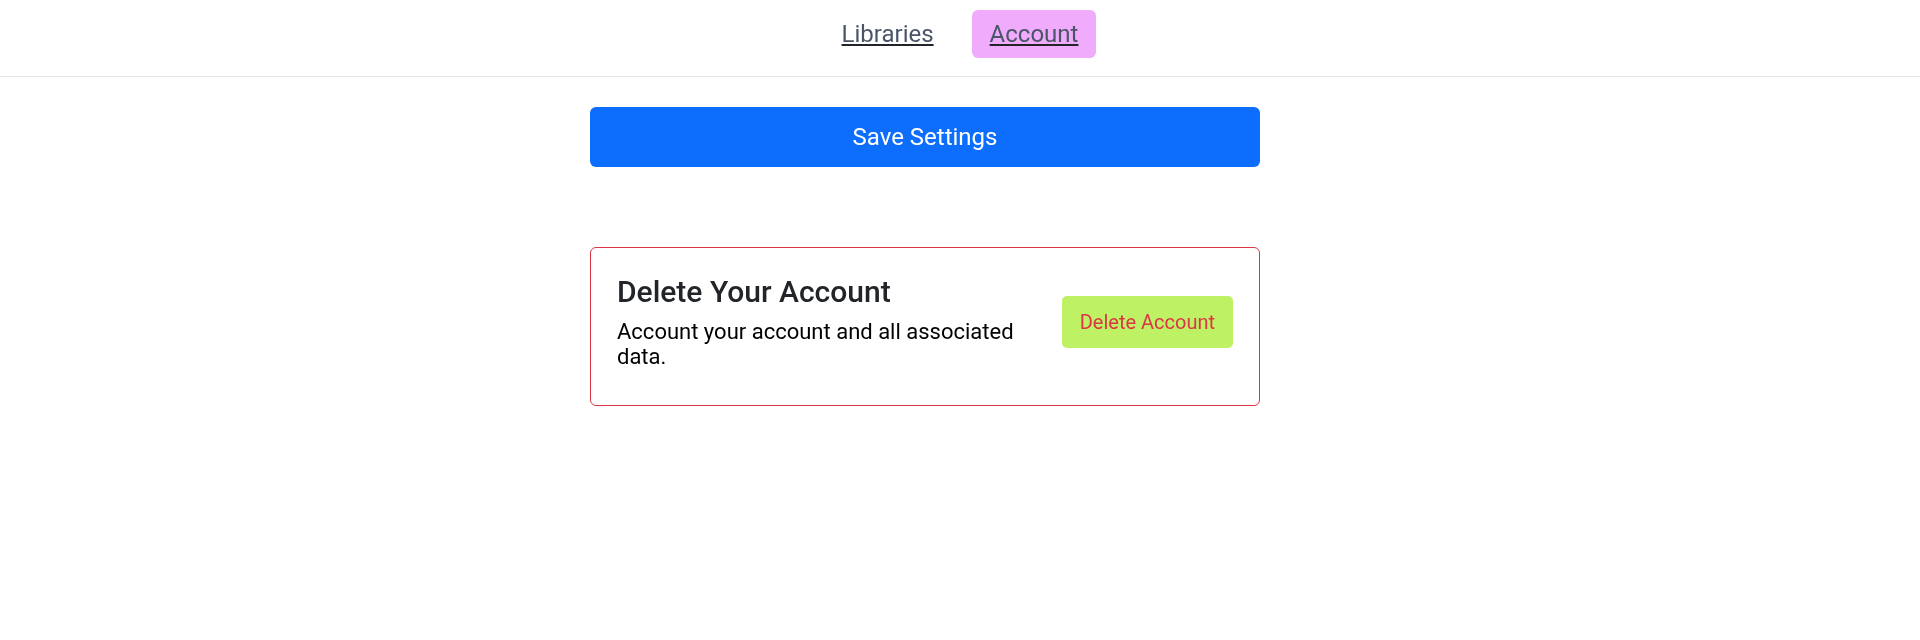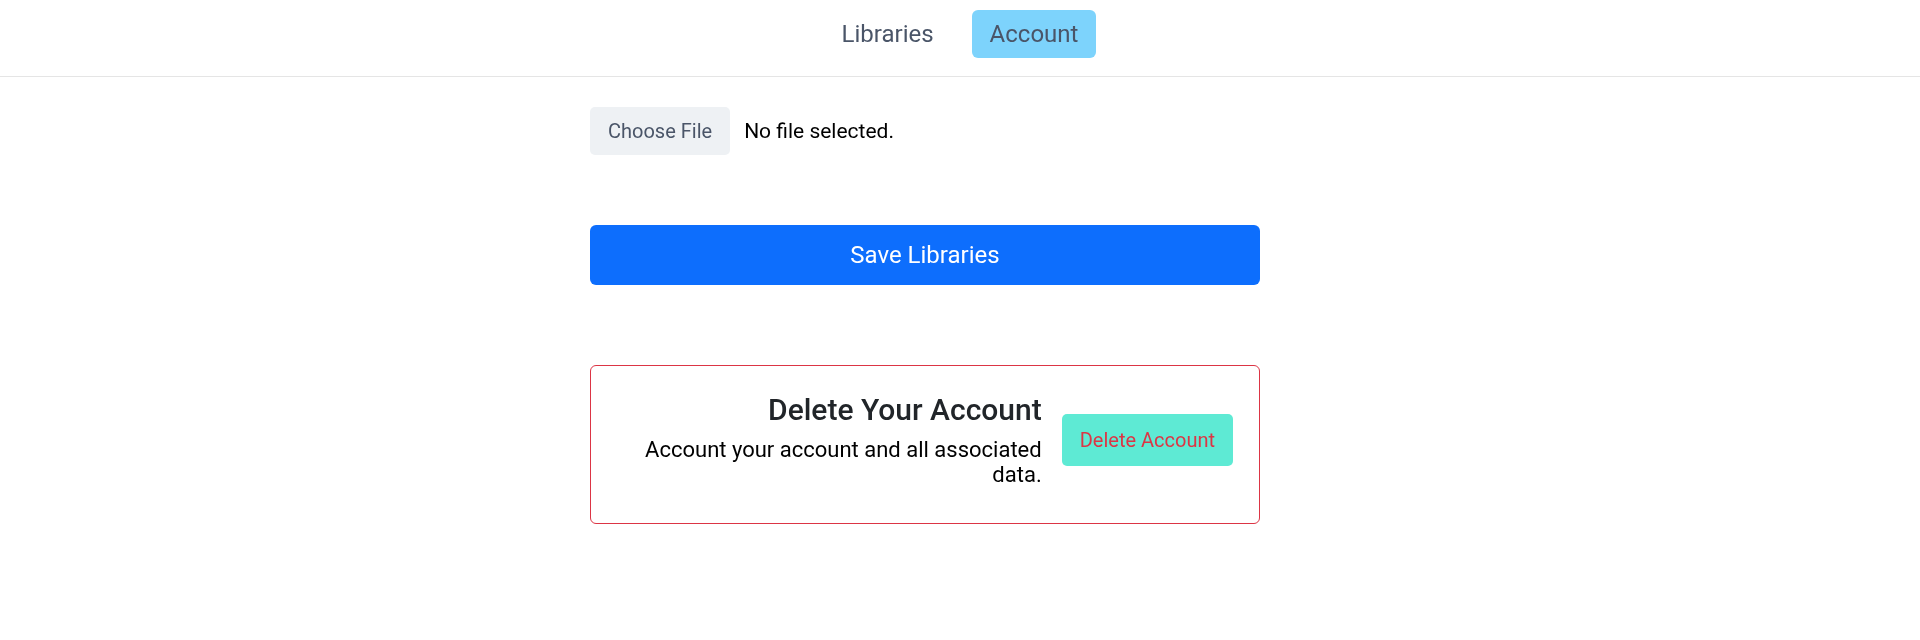--- a/index.html
+++ b/index.html
@@ -15,33 +15,34 @@
     .header {
       display: flex;
       justify-content: center;
       align-items: center;
       padding: 10px 0 18px 0;
       border-bottom: 1px solid #e5e5e5;
     }
     .nav {
       display: flex;
       gap: 20px;
+      text-decoration: underline;
     }
     .nav-item {
       padding: 10px 18px;
       font-size: 24px;
       color: #4a5568;
       cursor: pointer;
       border-radius: 6px;
       background: transparent;
       border: none;
       font-family: inherit;
     }
     .nav-item.active {
-      background: #7dd3fc;
+      background: #f0abfc;
     }
     .content {
       max-width: 670px;
       margin-left: 590px;
       margin-right: auto;
       padding-top: 30px;
     }
     .file-row {
       display: flex;
       align-items: center;
@@ -78,33 +79,32 @@
       border: 1px solid #dc3545;
       border-radius: 6px;
       padding: 26px 26px 36px 26px;
       display: flex;
       align-items: center;
       justify-content: space-between;
       gap: 20px;
     }
     .danger-text {
       flex: 1;
-      text-align: right;
     }
     .danger-title {
       font-size: 30px;
       font-weight: 500;
       margin-bottom: 10px;
     }
     .danger-desc {
       font-size: 22px;
       color: #000;
     }
     .delete-btn {
-      background: #5eead4;
+      background: #bef264;
       color: #dc3545;
       border: none;
       padding: 14px 18px;
       font-size: 20px;
       border-radius: 5px;
       cursor: pointer;
       font-family: inherit;
       white-space: nowrap;
     }
   </style>
@@ -112,26 +112,22 @@
 <body>
 
 <header class="header">
   <nav class="nav">
     <button class="nav-item">Libraries</button>
     <button class="nav-item active">Account</button>
   </nav>
 </header>
 
 <main class="content">
-  <div class="file-row">
-    <button class="choose-file-btn">Choose File</button>
-    <span class="file-status">No file selected.</span>
-  </div>
 
-  <button class="save-btn">Save Libraries</button>
+  <button class="save-btn">Save Settings</button>
 
   <div class="danger-card">
     <div class="danger-text">
       <h2 class="danger-title">Delete Your Account</h2>
       <p class="danger-desc">Account your account and all associated data.</p>
     </div>
     <button class="delete-btn">Delete Account</button>
   </div>
 </main>
 

